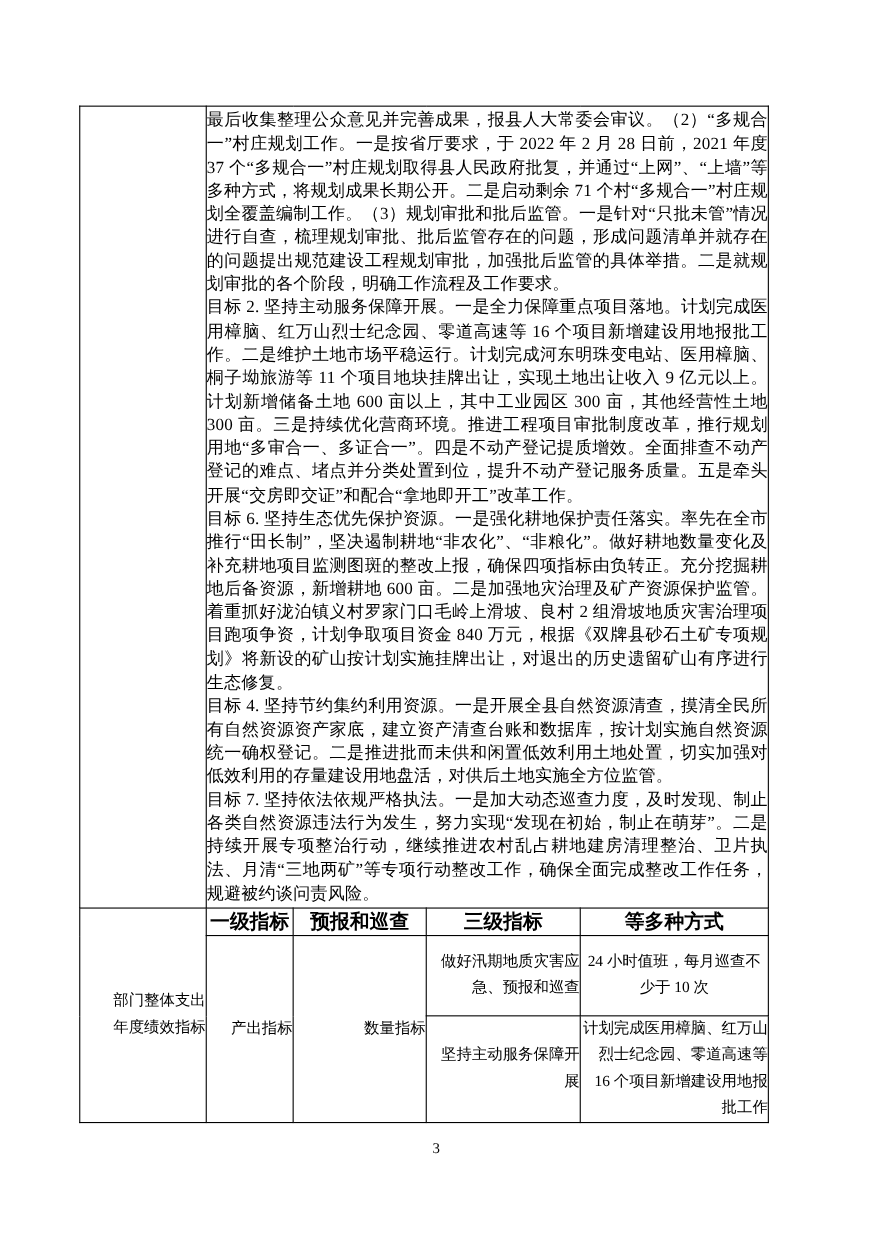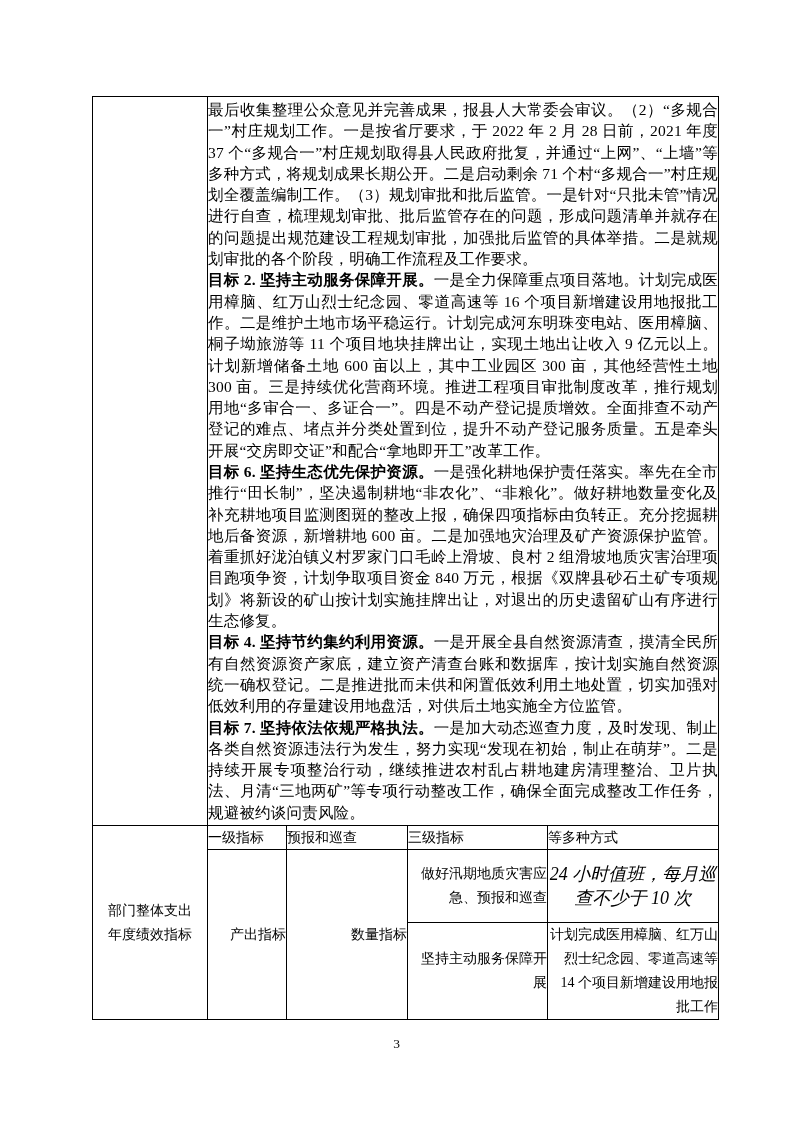--- a/index.html
+++ b/index.html
@@ -11,70 +11,71 @@
     position: relative;
   }
   .page {
     position: relative;
     width: 793px; height: 1122px;
     background: #ffffff;
     overflow: hidden;
   }
   table.doc-table {
     position: absolute;
-    left: 92px; top: 96px;
+    left: 72px; top: 96px;
     width: 626px;
     border-collapse: collapse;
     table-layout: fixed;
   }
   table.doc-table td {
     border: 1px solid #000000;
     vertical-align: middle;
     padding: 0;
   }
   
   td.goals-cell {
     vertical-align: top;
     padding: 3px 8px 2px 9px;
     font-size: 15.5px;
     line-height: 21.3px;
     text-align: justify;
     letter-spacing: 0.2px;
   }
   .para { text-align: justify; }
-  .para-lead { font-weight: bold; }
+  .para-lead { font-weight: normal; }
   
   td.row-label-cell {
-    text-align: center;
+    text-align: right;
     font-size: 14px;
     line-height: 24px;
     white-space: pre-line;
   }
   td.header-cell {
-    font-size: 14px;
+    text-align: center;
+    font-size: 18px;
     height: 24px;
+    font-weight: bold;
   }
   td.center-cell {
     text-align: right;
     font-size: 14px;
     line-height: 24px;
     padding: 0 4px;
   }
   td.left-cell {
     text-align: right;
     font-size: 14px;
     line-height: 24px;
     padding: 2px 6px 2px 10px;
   }
   td.value-center-cell {
     text-align: center;
-    font-size: 18px;
+    font-size: 14px;
     line-height: 24px;
     padding: 2px 8px;
-    font-style: italic;
   }
   .page-number {
     position: absolute;
     left: 0; top: 1036px;
     width: 793px;
     text-align: center;
     font-size: 13.5px;
   }
 </style>
 </head>
@@ -114,19 +115,19 @@
 
     <tr style="height:73px">
       <td class="center-cell" rowspan="2">产出指标</td>
       <td class="center-cell" rowspan="2">数量指标</td>
       <td class="left-cell">做好汛期地质灾害应急、预报和巡查</td>
       <td class="value-center-cell">24 小时值班，每月巡查不少于 10 次</td>
     </tr>
 
     <tr style="height:83px">
       <td class="left-cell">坚持主动服务保障开展</td>
-      <td class="left-cell">计划完成医用樟脑、红万山烈士纪念园、零道高速等 14 个项目新增建设用地报批工作</td>
+      <td class="left-cell">计划完成医用樟脑、红万山烈士纪念园、零道高速等 16 个项目新增建设用地报批工作</td>
     </tr>
   </tbody>
     </table>
 
   <div class="page-number">3</div>
 </div>
 
 </body></html>

